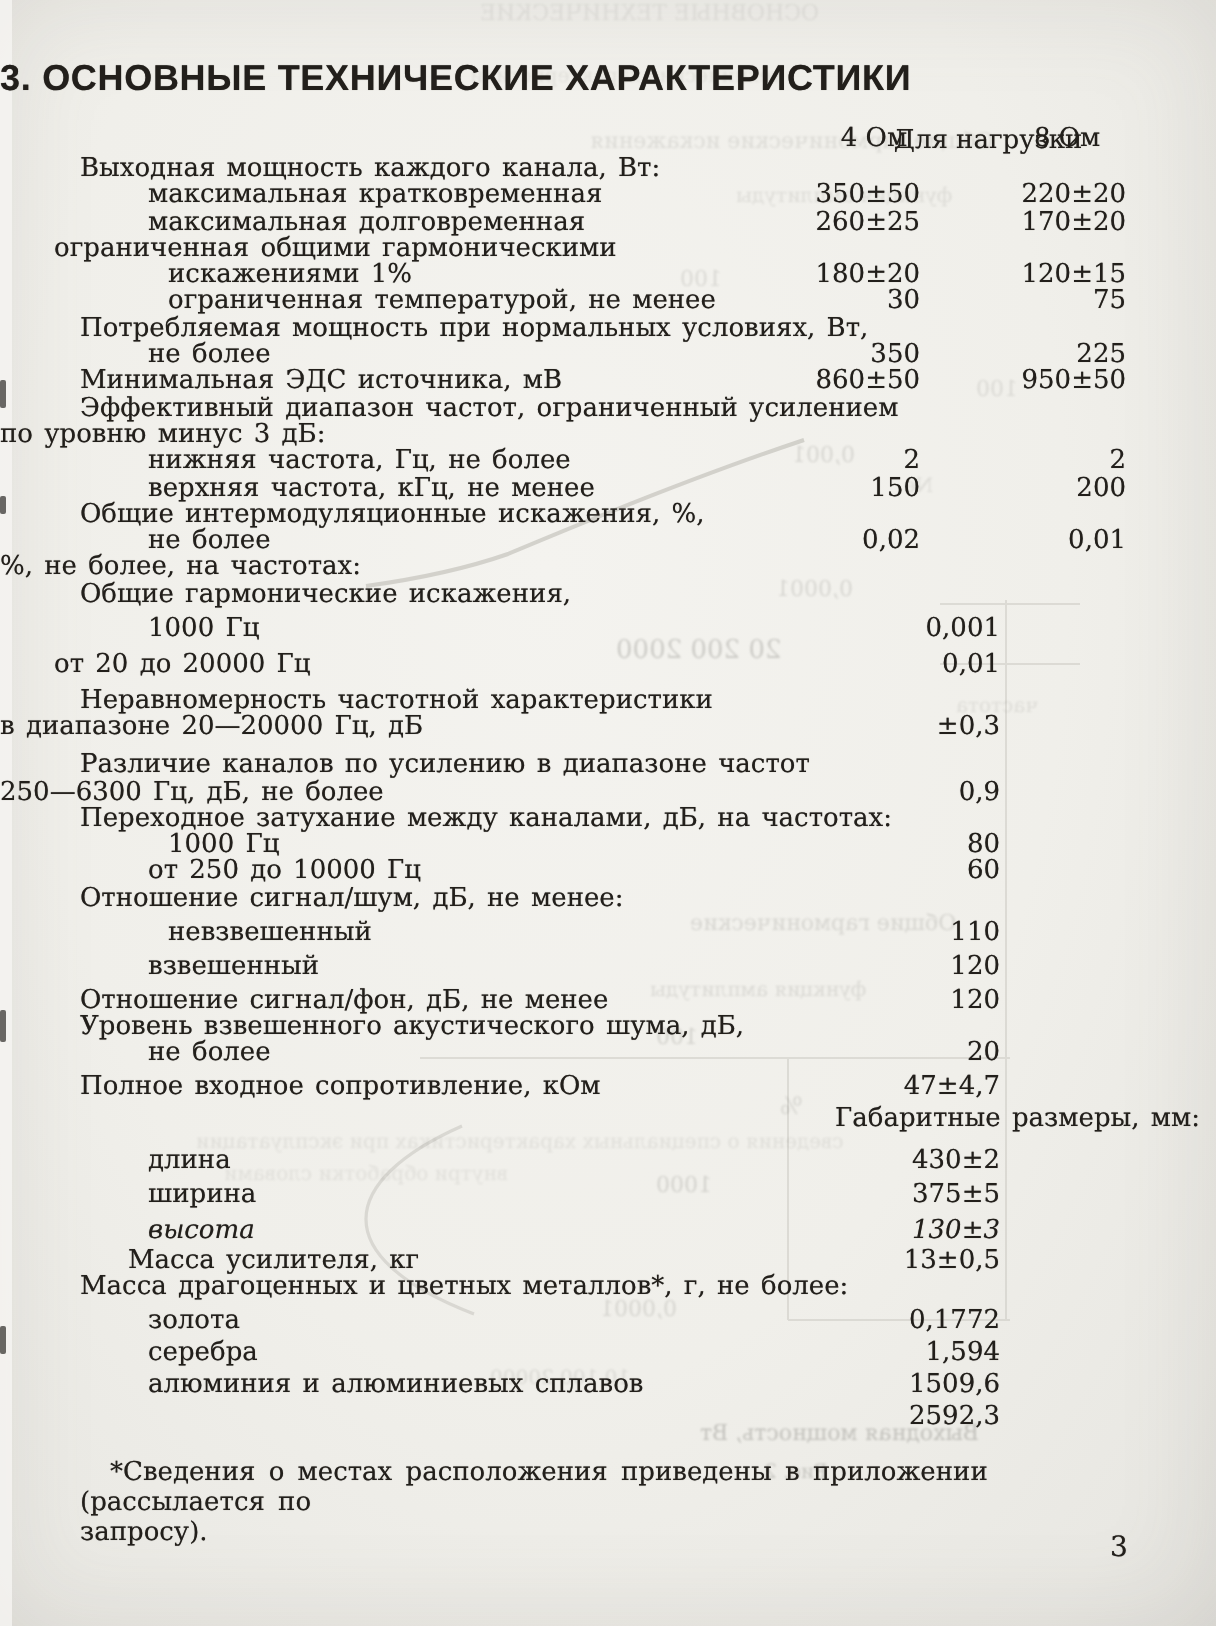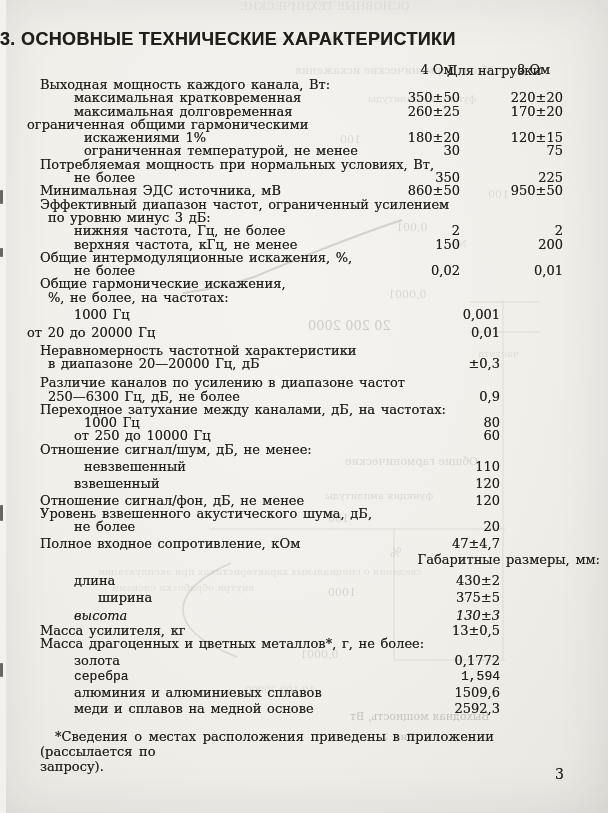--- a/index.html
+++ b/index.html
@@ -18,21 +18,21 @@
     font-family:"Liberation Sans","DejaVu Sans",sans-serif;
     font-size:18px; font-weight:bold; letter-spacing:.35px; white-space:nowrap;
   }
   .load-header{position:absolute; top:63px; left:429px; width:130px; text-align:center; font-size:13px; white-space:nowrap;}
   .colhdr{position:absolute; top:62px; font-size:13px; white-space:nowrap;}
   .col4{left:407px; width:60px; text-align:center;}
   .col8{left:517px; width:60px; text-align:left;}
   .rows{position:absolute; top:78px; left:0; width:600px;}
   .row{position:relative; height:13.3px; font-size:13px; line-height:13.3px; white-space:nowrap; word-spacing:1.5px;}
   .label{display:inline-block;}
-  .ind0{padding-left:40px}.ind1{padding-left:48px}.ind2{padding-left:27px}.ind3{padding-left:74px}.ind4{padding-left:84px}
+  .ind0{padding-left:40px}.ind1{}.ind2{padding-left:27px}.ind3{padding-left:74px}.ind4{padding-left:84px}
   .v{position:absolute; top:0; word-spacing:0;}
   .v4{right:140px}.vm{right:100px}.v8{right:37px}
   .footnote{position:absolute; top:729px; left:40px; width:528px; font-size:13px; line-height:15px; word-spacing:2.5px;}
   .footnote .fl1{text-indent:15px;}
   .page-number{position:absolute; top:766px; left:555px; font-size:14px;}
   
   .bleed-layer{position:absolute; inset:0; pointer-events:none;}
   .bleed-item{
     position:absolute; white-space:nowrap; color:#5f5e58;
     transform:scaleX(-1); filter:blur(.45px); font-family:"DejaVu Serif",serif;
@@ -181,27 +181,27 @@
       
       
     </div>
       <div class="row">
       <span class="label ink ind3">не более</span>
       <span class="v v4 ink">0,02</span>
       
       <span class="v v8 ink">0,01</span>
     </div>
       <div class="row">
+      <span class="label ink ind1">%, не более, на частотах:</span>
+      
+      
+      
+    </div>
+      <div class="row">
       <span class="label ink ind0">Общие гармонические искажения,</span>
-      
-      
-      
-    </div>
-      <div class="row">
-      <span class="label ink ind1">%, не более, на частотах:</span>
       
       
       
     </div>
       <div class="row" style="margin-top: 4px;">
       <span class="label ink ind3">1000 Гц</span>
       
       <span class="v vm ink">0,001</span>
       
     </div>
@@ -300,64 +300,63 @@
       
       
       
     </div>
       <div class="row" style="margin-top: 8px;">
       <span class="label ink ind3">длина</span>
       
       <span class="v vm ink">430±2</span>
       
     </div>
-      <div class="row" style="margin-top: 4px; padding-left: 24px;">
+      <div class="row" style="margin-top: 4px;">
       <span class="label ink ind3">ширина</span>
       
       <span class="v vm ink">375±5</span>
       
     </div>
       <div class="row" style="margin-top: 4px; font-style: italic;">
       <span class="label ink ind3">высота</span>
       
       <span class="v vm ink">130±3</span>
       
     </div>
-      <div class="row" style="margin-top: 2px;">
+      <div class="row" style="margin-top: 2px; margin-left: 24px;">
       <span class="label ink ind0">Масса усилителя, кг</span>
       
       <span class="v vm ink">13±0,5</span>
       
     </div>
       <div class="row">
       <span class="label ink ind0">Масса драгоценных и цветных металлов*, г, не более:</span>
       
       
       
     </div>
       <div class="row" style="margin-top: 3px;">
       <span class="label ink ind3">золота</span>
       
       <span class="v vm ink">0,1772</span>
       
     </div>
-      <div class="row" style="margin-top: 3px; font-family: Liberation Mono, monospace;">
+      <div class="row" style="margin-top: 3px;">
       <span class="label ink ind3">серебра</span>
       
       <span class="v vm ink">1,594</span>
       
     </div>
       <div class="row" style="margin-top: 3px;">
       <span class="label ink ind3">алюминия и алюминиевых сплавов</span>
       
       <span class="v vm ink">1509,6</span>
       
     </div>
       <div class="row" style="margin-top: 3px;">
-      <span class="label ink ind3">меди и сплавов на медной основе</span>
       
       <span class="v vm ink">2592,3</span>
       
     </div>
     </div>
 
   <div class="footnote ink">
     <div class="fl1">*Сведения о местах расположения приведены в приложении (рассылается по</div>
     <div class="fl2">запросу).</div>
   </div>

